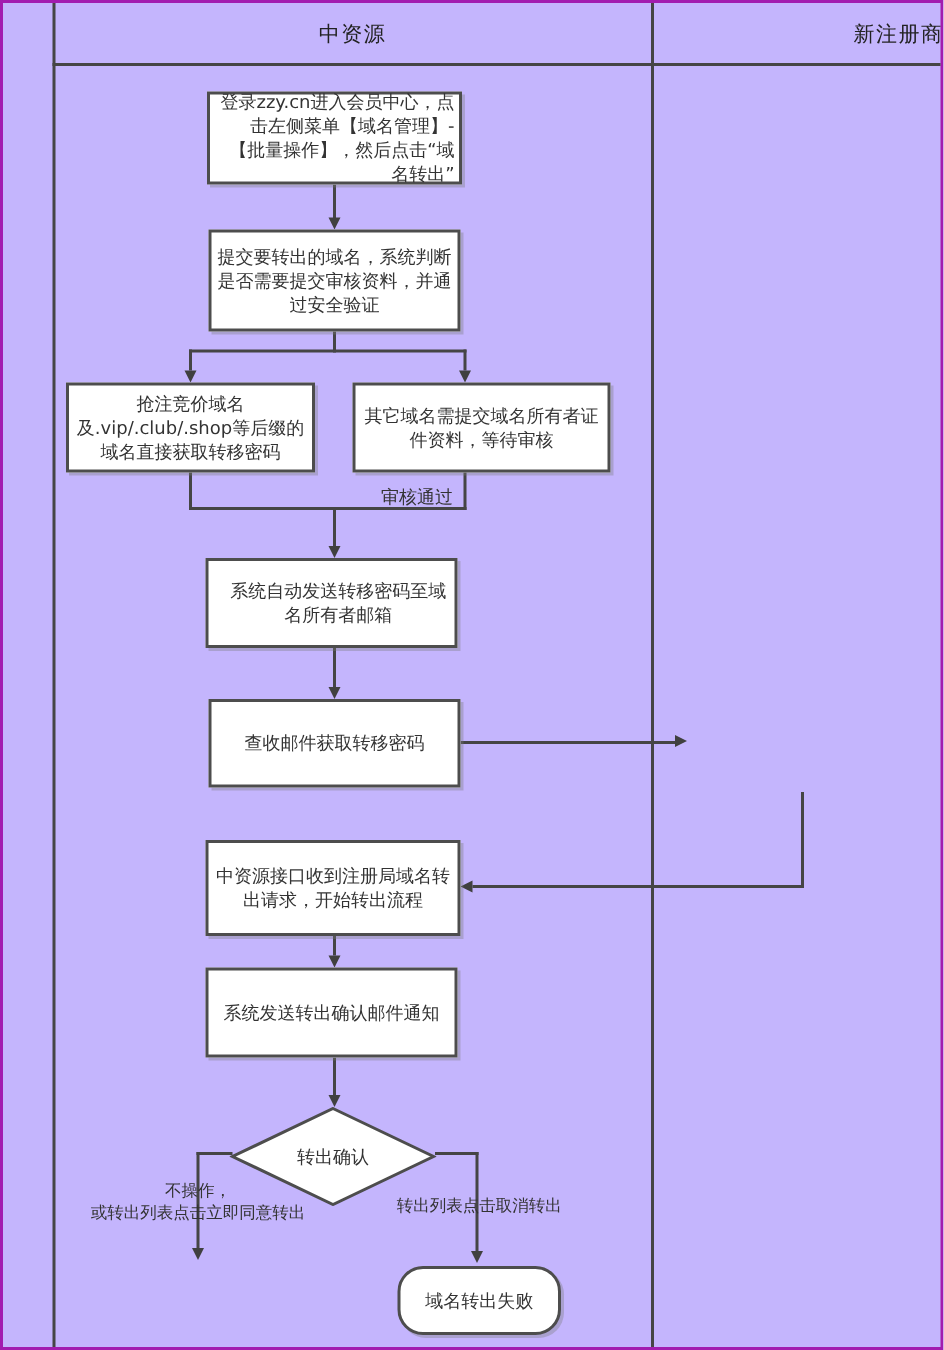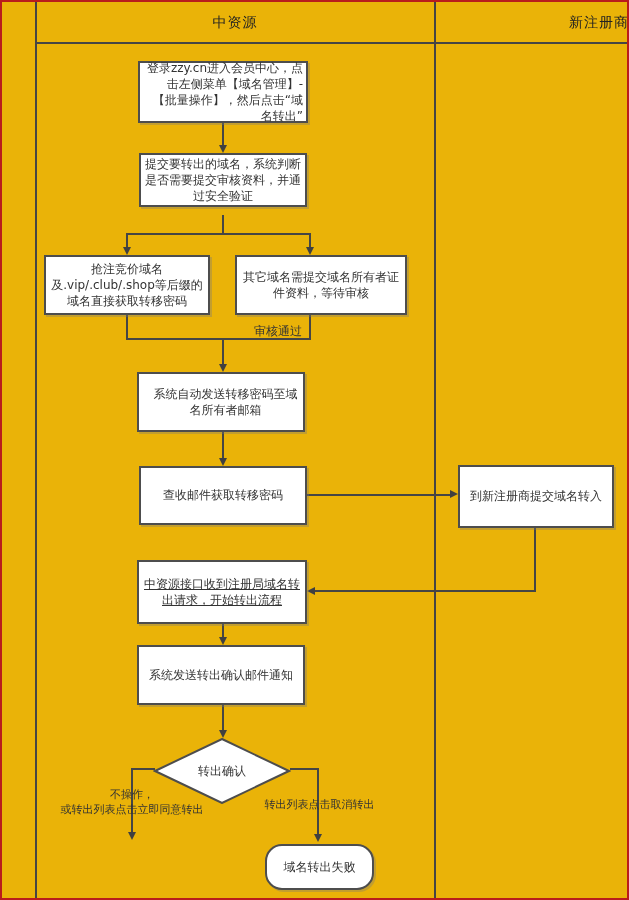--- a/index.html
+++ b/index.html
@@ -1,19 +1,19 @@
 <!DOCTYPE html>
 <html><head>
 <meta charset="utf-8">
 <style>
   html,body { margin:0; padding:0; background:#fff; }
   body { font-family:"DejaVu Sans","Liberation Sans",sans-serif; }
   #canvas {
-    position:relative; width:629px; height:900px; background:#eab308;
-    border:2px solid #b91c1c; box-sizing:border-box; overflow:hidden;
+    position:relative; width:629px; height:900px; background:#c4b5fd;
+    border:2px solid #a21caf; box-sizing:border-box; overflow:hidden;
     color:#333;
   }
   .vline, .hline { position:absolute; background:#454545; }
   .vline { width:2px; }
   .hline { height:2px; }
   .lane-header {
     position:absolute; top:0; height:41px; display:flex;
     align-items:center; justify-content:center;
     font-size:14px; color:#222; letter-spacing:1px;
   }
@@ -99,27 +99,26 @@
 
   <div class="hline" style="left:288px; top:766px; width:29px;"></div>
   <div class="vline" style="left:315px; top:766px; height:66px;"></div>
   <div class="arr-d" style="left:312px; top:832px;"></div>
 
   <div class="edge-label" style="left:95px; top:786px; width:70px;">不操作，</div>
   <div class="edge-label" style="left:55px; top:801px; width:150px;">或转出列表点击立即同意转出</div>
   <div class="edge-label" style="left:260px; top:796px; width:115px;">转出列表点击取消转出</div>
 
   <div class="node" style="left:136px; top:59px; width:170px; height:62px;text-align:right;">登录zzy.cn进入会员中心，点击左侧菜单【域名管理】-【批量操作】，然后点击“域名转出”</div>
-  <div class="node" style="left:137px; top:151px; width:168px; height:54px;">提交要转出的域名，系统判断是否需要提交审核资料，并通过安全验证</div>
+  <div class="node" style="left:137px; top:151px; width:168px; height:68px;">提交要转出的域名，系统判断是否需要提交审核资料，并通过安全验证</div>
   <div class="node" style="left:42px; top:253px; width:166px; height:60px;">抢注竞价域名及.vip/.club/.shop等后缀的域名直接获取转移密码</div>
   <div class="node" style="left:233px; top:253px; width:172px; height:60px;font-family:Liberation Serif, serif;">其它域名需提交域名所有者证件资料，等待审核</div>
   <div class="node" style="left:135px; top:370px; width:168px; height:60px;padding-left:12px;">系统自动发送转移密码至域名所有者邮箱</div>
   <div class="node" style="left:137px; top:464px; width:168px; height:59px;">查收邮件获取转移密码</div>
-  <div class="node" style="left:456px; top:463px; width:156px; height:63px;">到新注册商提交域名转入</div>
-  <div class="node" style="left:135px; top:558px; width:170px; height:64px;text-decoration:underline;">中资源接口收到注册局域名转出请求，开始转出流程</div>
+  <div class="node" style="left:135px; top:558px; width:170px; height:64px;">中资源接口收到注册局域名转出请求，开始转出流程</div>
   <div class="node" style="left:135px; top:643px; width:168px; height:60px;">系统发送转出确认邮件通知</div>
 
   <div class="diamond" style="left:151px; top:736px; width:138px; height:66px;">
     <svg width="138" height="66">
       <polygon points="69,1 136,33 69,65 2,33" fill="#ffffff" stroke="#4d4d4d" stroke-width="2"></polygon>
     </svg>
     <span class="dlabel">转出确认</span>
   </div>
 
   <div class="node" style="left:263px; top:842px; width:109px; height:46px;border-radius:17px;">域名转出失败</div>

